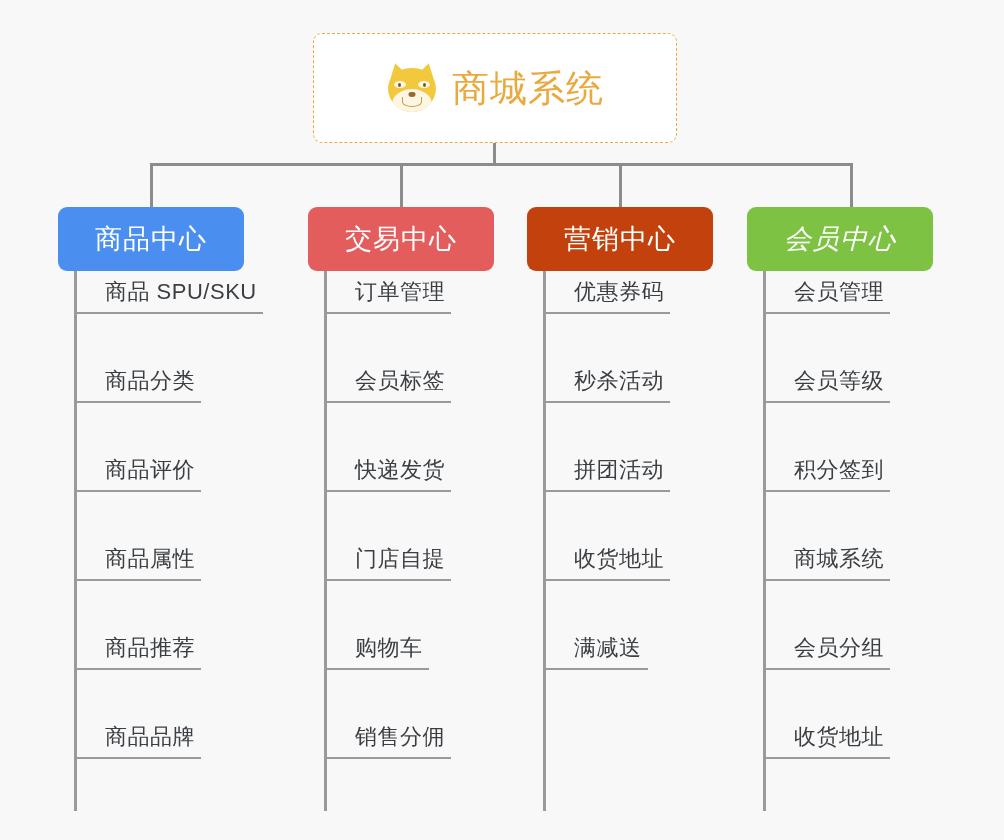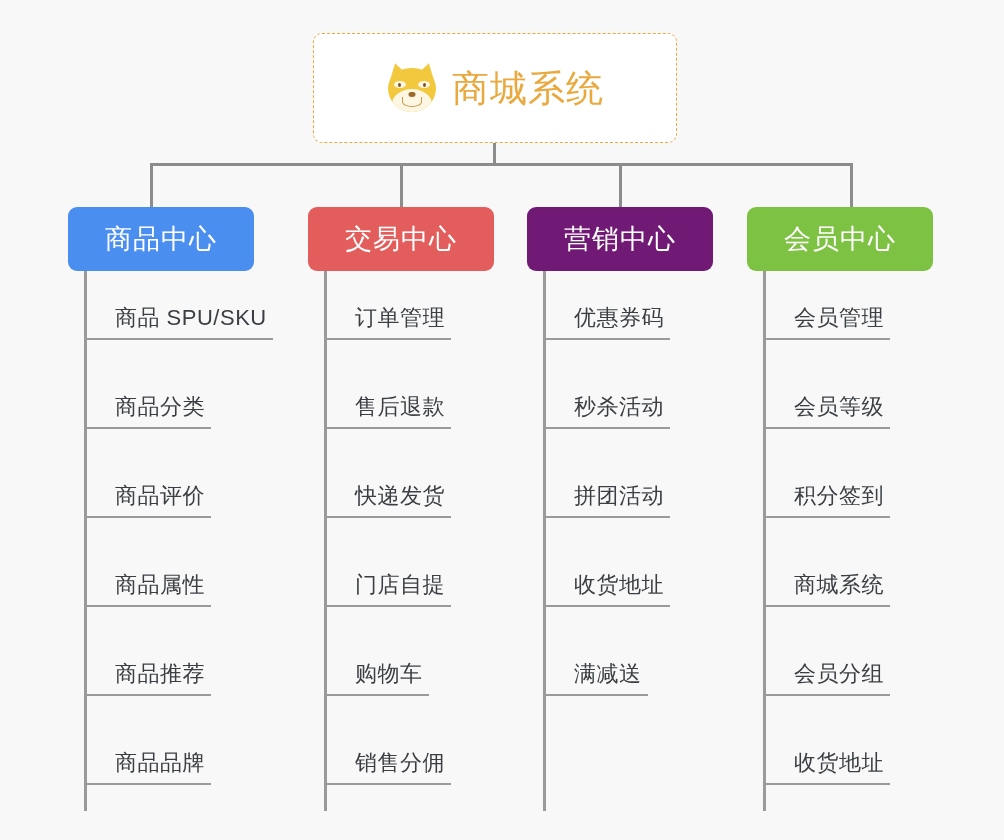--- a/index.html
+++ b/index.html
@@ -164,41 +164,41 @@
     align-items: center;
     justify-content: center;
     color: #ffffff;
     font-size: 27px;
     letter-spacing: 1px;
     position: relative;
   }
   .cat-box.w-blue   { width: 186px; }
   .cat-box.w-red    { width: 186px; text-align: center; }
   .cat-box.w-orange { width: 186px; }
-  .cat-box.w-green  { width: 186px; }
+  .cat-box.w-green  { width: 186px; font-style: italic; }
 
   
   .children {
     position: relative;
     margin-top: 0;
     padding-top: 6px;
   }
   .spine {
     position: absolute;
     left: 16px;
     top: 0;
     width: 2.5px;
     background: #9a9a9a;
   }
   .child {
     position: relative;
     height: 89px;
     box-sizing: border-box;
     display: flex;
-    align-items: center;
+    align-items: flex-start;
     padding-left: 47px;
   }
   .child-inner {
     position: relative;
     display: inline-block;
     padding-bottom: 7px;
   }
   .child-label {
     font-size: 22px;
     color: #3b3f43;
@@ -237,21 +237,21 @@
     <span class="root-title" style="color: rgb(233, 169, 62);">商城系统</span>
   </div>
 
   <div class="conn conn-stem" style="background: rgb(140, 140, 140);"></div>
   <div class="conn conn-bus" style="background: rgb(140, 140, 140);"></div>
   <div class="conn conn-drop" style="left: 150px; background: rgb(140, 140, 140);"></div>
   <div class="conn conn-drop" style="left: 400px; background: rgb(140, 140, 140);"></div>
   <div class="conn conn-drop" style="left: 619px; background: rgb(140, 140, 140);"></div>
   <div class="conn conn-drop" style="left: 850px; background: rgb(140, 140, 140);"></div>
 
-  <div class="column" style="left:68px">
+  <div class="column" style="left:58px">
     <div class="cat-box w-blue" style="background: rgb(74, 142, 240); color: rgb(255, 255, 255);">
       <span>商品中心</span>
     </div>
     <div class="children">
       <div class="spine" style="height: 540px;"></div>
       <div class="child">
           <span class="child-inner">
             <span class="child-label">商品 SPU/SKU</span>
             <span class="child-rule"></span>
           </span>
@@ -296,21 +296,21 @@
     <div class="children">
       <div class="spine" style="height: 540px;"></div>
       <div class="child">
           <span class="child-inner">
             <span class="child-label">订单管理</span>
             <span class="child-rule"></span>
           </span>
         </div>
       <div class="child">
           <span class="child-inner">
-            <span class="child-label">售后退款</span>
+            <span class="child-label">会员标签</span>
             <span class="child-rule"></span>
           </span>
         </div>
       <div class="child">
           <span class="child-inner">
             <span class="child-label">快递发货</span>
             <span class="child-rule"></span>
           </span>
         </div>
       <div class="child">
@@ -328,21 +328,21 @@
       <div class="child">
           <span class="child-inner">
             <span class="child-label">销售分佣</span>
             <span class="child-rule"></span>
           </span>
         </div>
     </div>
   </div>
 
   <div class="column" style="left:527px">
-    <div class="cat-box w-orange" style="background: #701a75; color: rgb(255, 255, 255);">
+    <div class="cat-box w-orange" style="background: #c2410c; color: rgb(255, 255, 255);">
       <span>营销中心</span>
     </div>
     <div class="children">
       <div class="spine" style="height: 540px;"></div>
       <div class="child">
           <span class="child-inner">
             <span class="child-label">优惠券码</span>
             <span class="child-rule"></span>
           </span>
         </div>

